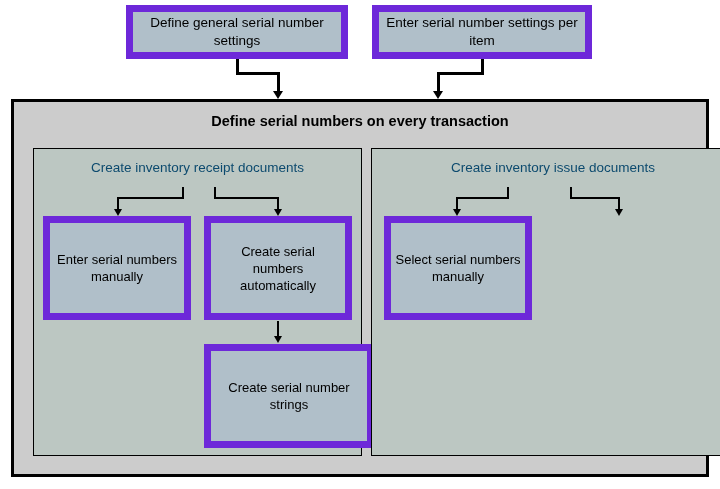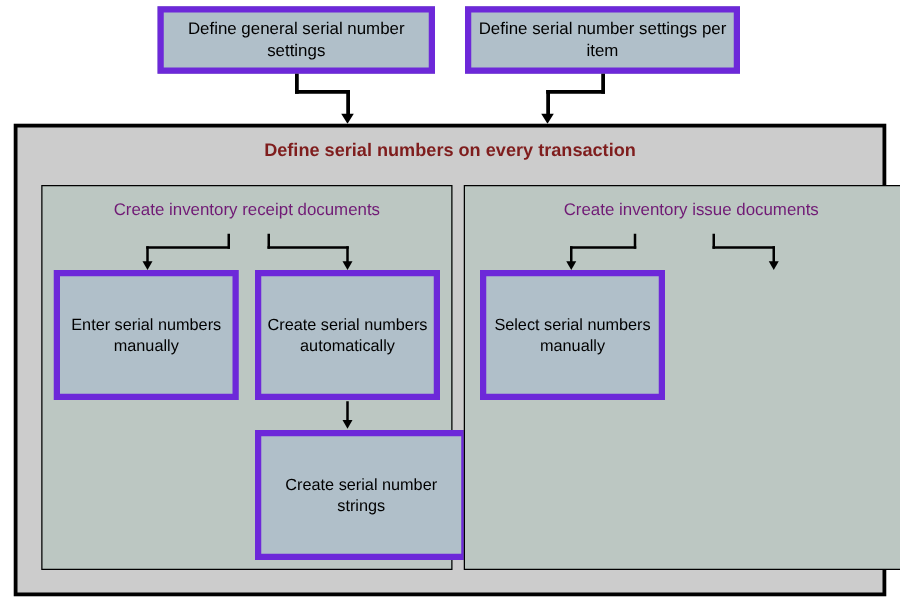--- a/index.html
+++ b/index.html
@@ -18,21 +18,21 @@
     width: 720px;
     height: 489px;
     background: #ffffff;
   }
 
   
   .node {
     position: absolute;
     box-sizing: border-box;
     background: #b0bfc9;
-    border: 5px solid #6d28d9;
+    border: 7px solid #6d28d9;
     display: flex;
     align-items: center;
     justify-content: center;
     text-align: center;
     color: #000000;
     font-size: 13px;
     line-height: 17px;
     font-weight: 400;
     padding: 2px 4px;
   }
@@ -58,41 +58,41 @@
     border: 3px solid #000000;
   }
   #outer-title {
     position: absolute;
     left: 0;
     top: 11px;
     width: 100%;
     text-align: center;
     font-size: 14.5px;
     font-weight: bold;
-    color: #7f1d1d;
+    color: #000000;
   }
 
   
   .panel {
     position: absolute;
     box-sizing: border-box;
     background: #bcc7c2;
     border: 1px solid #000000;
   }
   #panel-receipt { left: 19px; top: 46px; width: 329px; height: 308px; }
   #panel-issue   { left: 357px; top: 46px; width: 364px; height: 308px; }
 
   .panel-title {
     position: absolute;
     left: 0;
     top: 11px;
     width: 100%;
     text-align: center;
     font-size: 13.5px;
-    color: #701a75;
+    color: #0c4a6e;
   }
 
   
   .leaf { height: 104px; }
 
   
   #node-enter-manual      { left: 9px;   top: 67px;  width: 148px; }
   #node-create-auto       { left: 170px; top: 67px;  width: 148px; }
   #node-create-strings    { left: 170px; top: 195px; width: 170px; }
   #node-select-manual     { left: 12px;  top: 67px;  width: 148px; }
@@ -128,21 +128,21 @@
 </head>
 <body>
 
 <div id="canvas">
 
   <div class="node top-node" id="top-node-general">
     <span>Define general serial number settings</span>
   </div>
 
   <div class="node top-node" id="top-node-peritem">
-    <span>Define serial number settings per item</span>
+    <span>Enter serial number settings per item</span>
   </div>
 
   <div>
     <div class="vline" style="left:236px; top:59px; height:16px;"></div>
     <div class="hline" style="left:236px; top:72px; width:44px;"></div>
     <div class="vline" style="left:277px; top:72px; height:21px;"></div>
     <div class="arrowhead" style="left:273px; top:91px;"></div>
   </div>
 
   <div>

